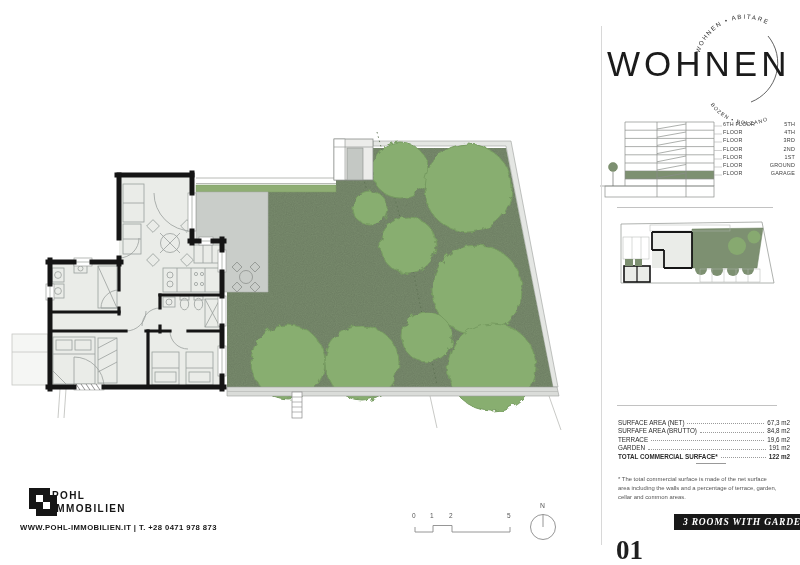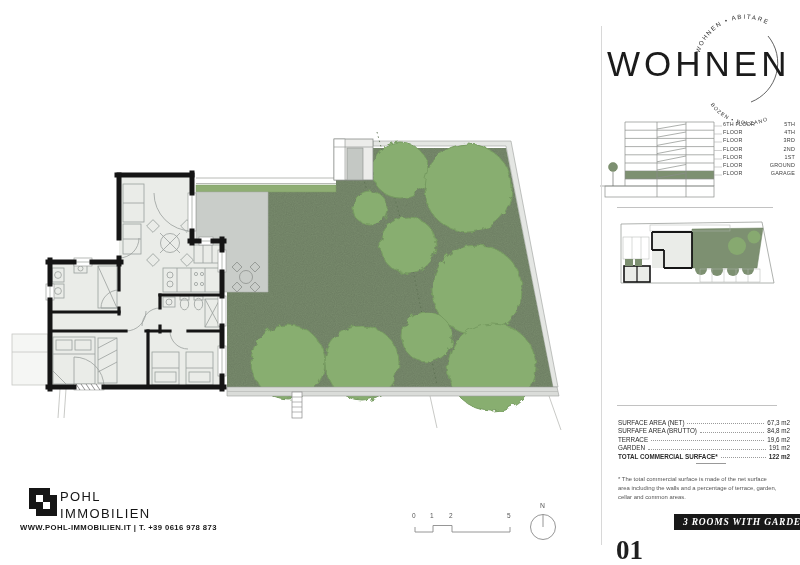--- a/index.html
+++ b/index.html
@@ -25,21 +25,21 @@
   .arow.total{font-weight:bold;}
   .tick-line{margin:3px 0 0 78px;width:30px;border-top:1px solid #999;}
   .footnote{margin-top:11px;width:162px;font-size:5.9px;line-height:1.55;color:#555;}
 
   .unitnum{left:616px;top:503px;font-family:"Liberation Serif",serif;
            font-weight:bold;font-size:27px;color:#1f1f1f;margin-top:32px;}
   .badge{left:674px;top:514px;background:#181818;color:#fff;padding:3px 9px;
          font-family:"Liberation Serif",serif;font-style:italic;font-weight:600;
          font-size:9.5px;letter-spacing:.8px;white-space:nowrap;}
 
-  .brandname{left:60px;top:489px;font-size:13px;font-weight:normal;letter-spacing:1.4px;
+  .brandname{left:52px;top:489px;font-size:10px;font-weight:bold;letter-spacing:1.4px;
              line-height:1.3;color:#151515;}
   .contact{left:20px;top:523px;font-size:7.7px;font-weight:bold;letter-spacing:.4px;color:#151515;}
 
   .tick{position:absolute;font-size:6.5px;color:#555;}
   .north-n{left:540px;top:502px;font-size:6.8px;color:#555;}
 </style>
 </head>
 <body>
 
 <div class="page">
@@ -389,21 +389,21 @@
   <div class="footnote">* The total commercial surface is made of the net surface area including the walls and a percentage of terrace, garden, cellar and common areas.</div>
 </div>
 
 <div class="abs unitnum">01</div>
 <div class="abs badge">3 ROOMS WITH GARDEN</div>
 
 <div class="abs brandname">
   <div>POHL</div>
   <div>IMMOBILIEN</div>
 </div>
-<div class="abs contact">WWW.POHL-IMMOBILIEN.IT | T. +39 0616 978 873</div>
+<div class="abs contact">WWW.POHL-IMMOBILIEN.IT | T. +28 0471 978 873</div>
 
 <span class="tick" style="left:412px;top:512px">0</span>
 <span class="tick" style="left:430px;top:512px">1</span>
 <span class="tick" style="left:449px;top:512px">2</span>
 <span class="tick" style="left:507px;top:512px">5</span>
 <span class="abs north-n">N</span>
 
 </div>
 
 </body></html>

